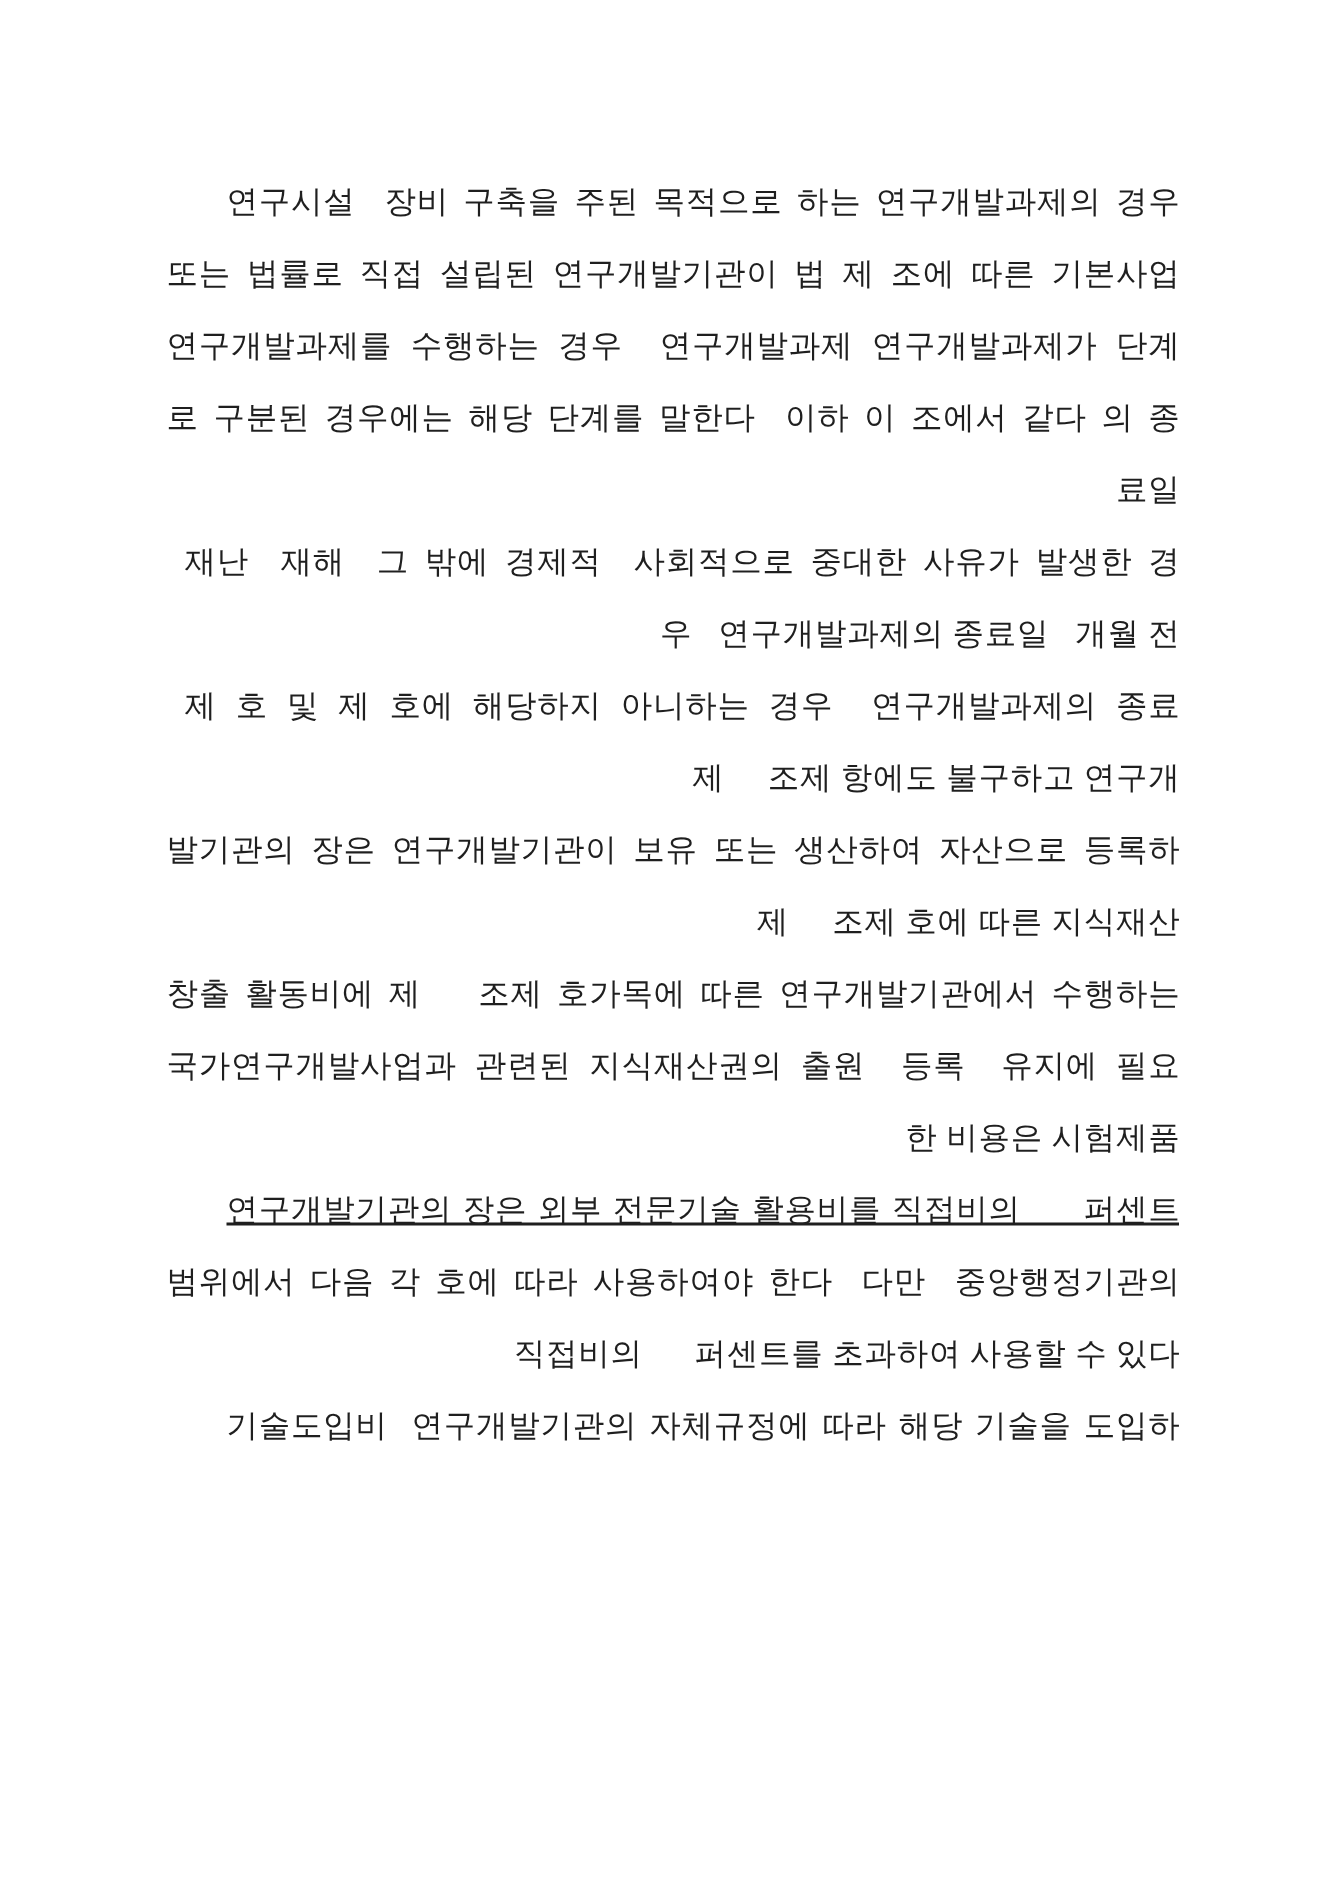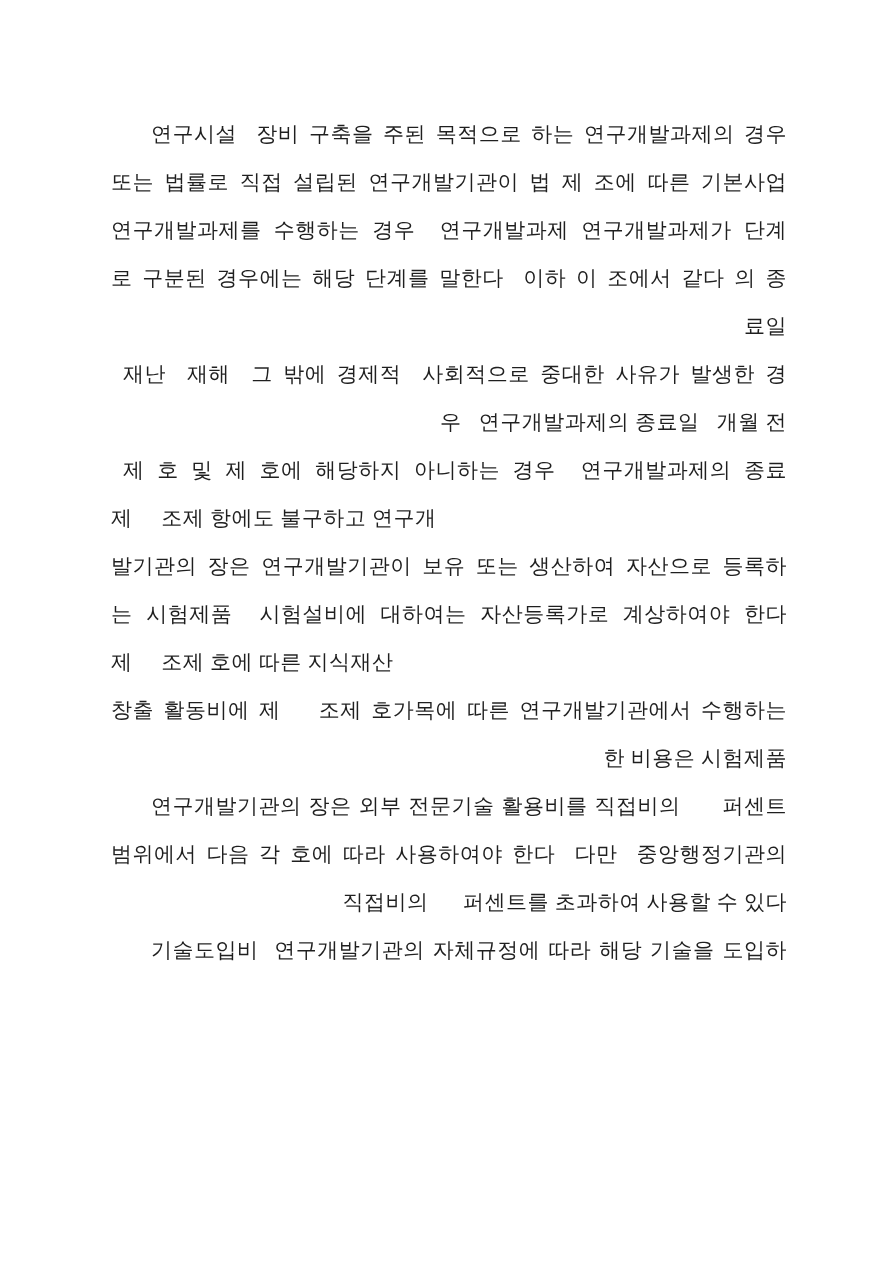--- a/index.html
+++ b/index.html
@@ -31,39 +31,40 @@
     overflow: hidden;
   }
   .line.justify {
     text-align: justify;
     text-align-last: justify;
   }
   .line.left {
     text-align: right;
   }
   .line.right {
+    text-align: right;
   }
 </style>
 </head>
 <body>
 
 <div class="page">
   <div class="textblock">
       <div class="line justify" style="padding-left: 40px;">연구시설&nbsp; 장비 구축을 주된 목적으로 하는 연구개발과제의 경우</div>
       <div class="line justify">또는 법률로 직접 설립된 연구개발기관이 법 제 조에 따른 기본사업</div>
       <div class="line justify">연구개발과제를 수행하는 경우&nbsp; 연구개발과제 연구개발과제가 단계</div>
       <div class="line justify">로 구분된 경우에는 해당 단계를 말한다&nbsp; 이하 이 조에서 같다 의 종</div>
       <div class="line left">료일</div>
       <div class="line justify" style="padding-left: 12px;">재난&nbsp; 재해&nbsp; 그 밖에 경제적&nbsp; 사회적으로 중대한 사유가 발생한 경</div>
       <div class="line left">우&nbsp;&nbsp; 연구개발과제의 종료일&nbsp;&nbsp; 개월 전</div>
       <div class="line justify" style="padding-left: 12px;">제 호 및 제 호에 해당하지 아니하는 경우&nbsp; 연구개발과제의 종료</div>
       <div class="line right">제&nbsp;&nbsp;&nbsp;&nbsp; 조제 항에도 불구하고 연구개</div>
       <div class="line justify">발기관의 장은 연구개발기관이 보유 또는 생산하여 자산으로 등록하</div>
-      <div class="line justify">는 시험제품&nbsp; 시험설비에 대하여는 자산등록가로 계상하여야 한다</div>
       <div class="line right">제&nbsp;&nbsp;&nbsp;&nbsp; 조제 호에 따른 지식재산</div>
       <div class="line justify">창출 활동비에 제&nbsp;&nbsp;&nbsp; 조제 호가목에 따른 연구개발기관에서 수행하는</div>
+      <div class="line justify">국가연구개발사업과 관련된 지식재산권의 출원&nbsp; 등록&nbsp; 유지에 필요</div>
       <div class="line left">한 비용은 시험제품</div>
-      <div class="line justify" style="padding-left: 40px;">연구개발기관의 장은 외부 전문기술 활용비를 직접비의&nbsp;&nbsp;&nbsp;&nbsp;&nbsp; 퍼센트</div>
+      <div class="line justify" style="padding-left: 40px; text-decoration: underline;">연구개발기관의 장은 외부 전문기술 활용비를 직접비의&nbsp;&nbsp;&nbsp;&nbsp;&nbsp; 퍼센트</div>
       <div class="line justify">범위에서 다음 각 호에 따라 사용하여야 한다&nbsp; 다만&nbsp; 중앙행정기관의</div>
       <div class="line left">직접비의&nbsp;&nbsp;&nbsp;&nbsp;&nbsp; 퍼센트를 초과하여 사용할 수 있다</div>
       <div class="line justify" style="padding-left: 40px;">기술도입비&nbsp; 연구개발기관의 자체규정에 따라 해당 기술을 도입하</div>
     </div>
 </div>
 
 </body></html>

